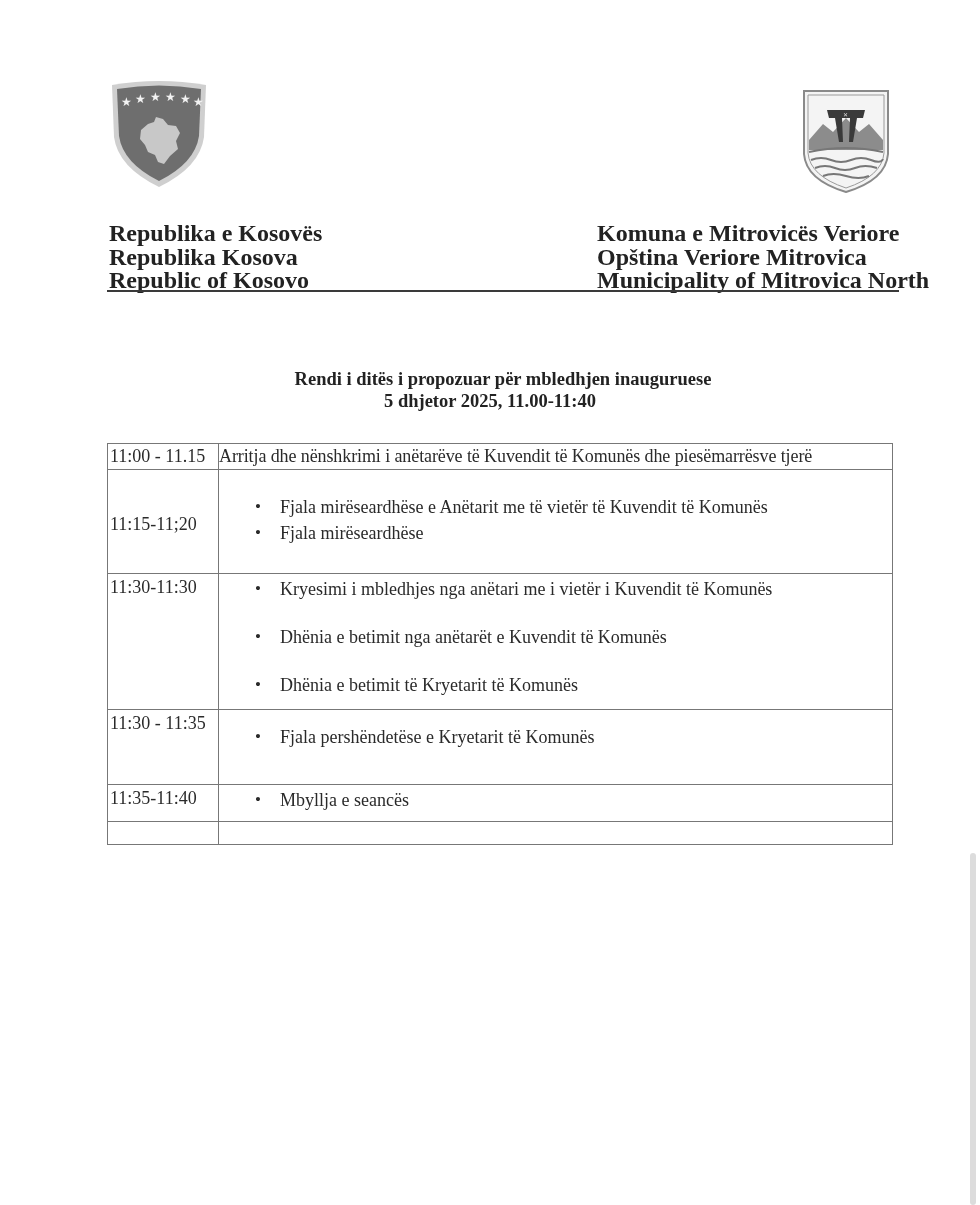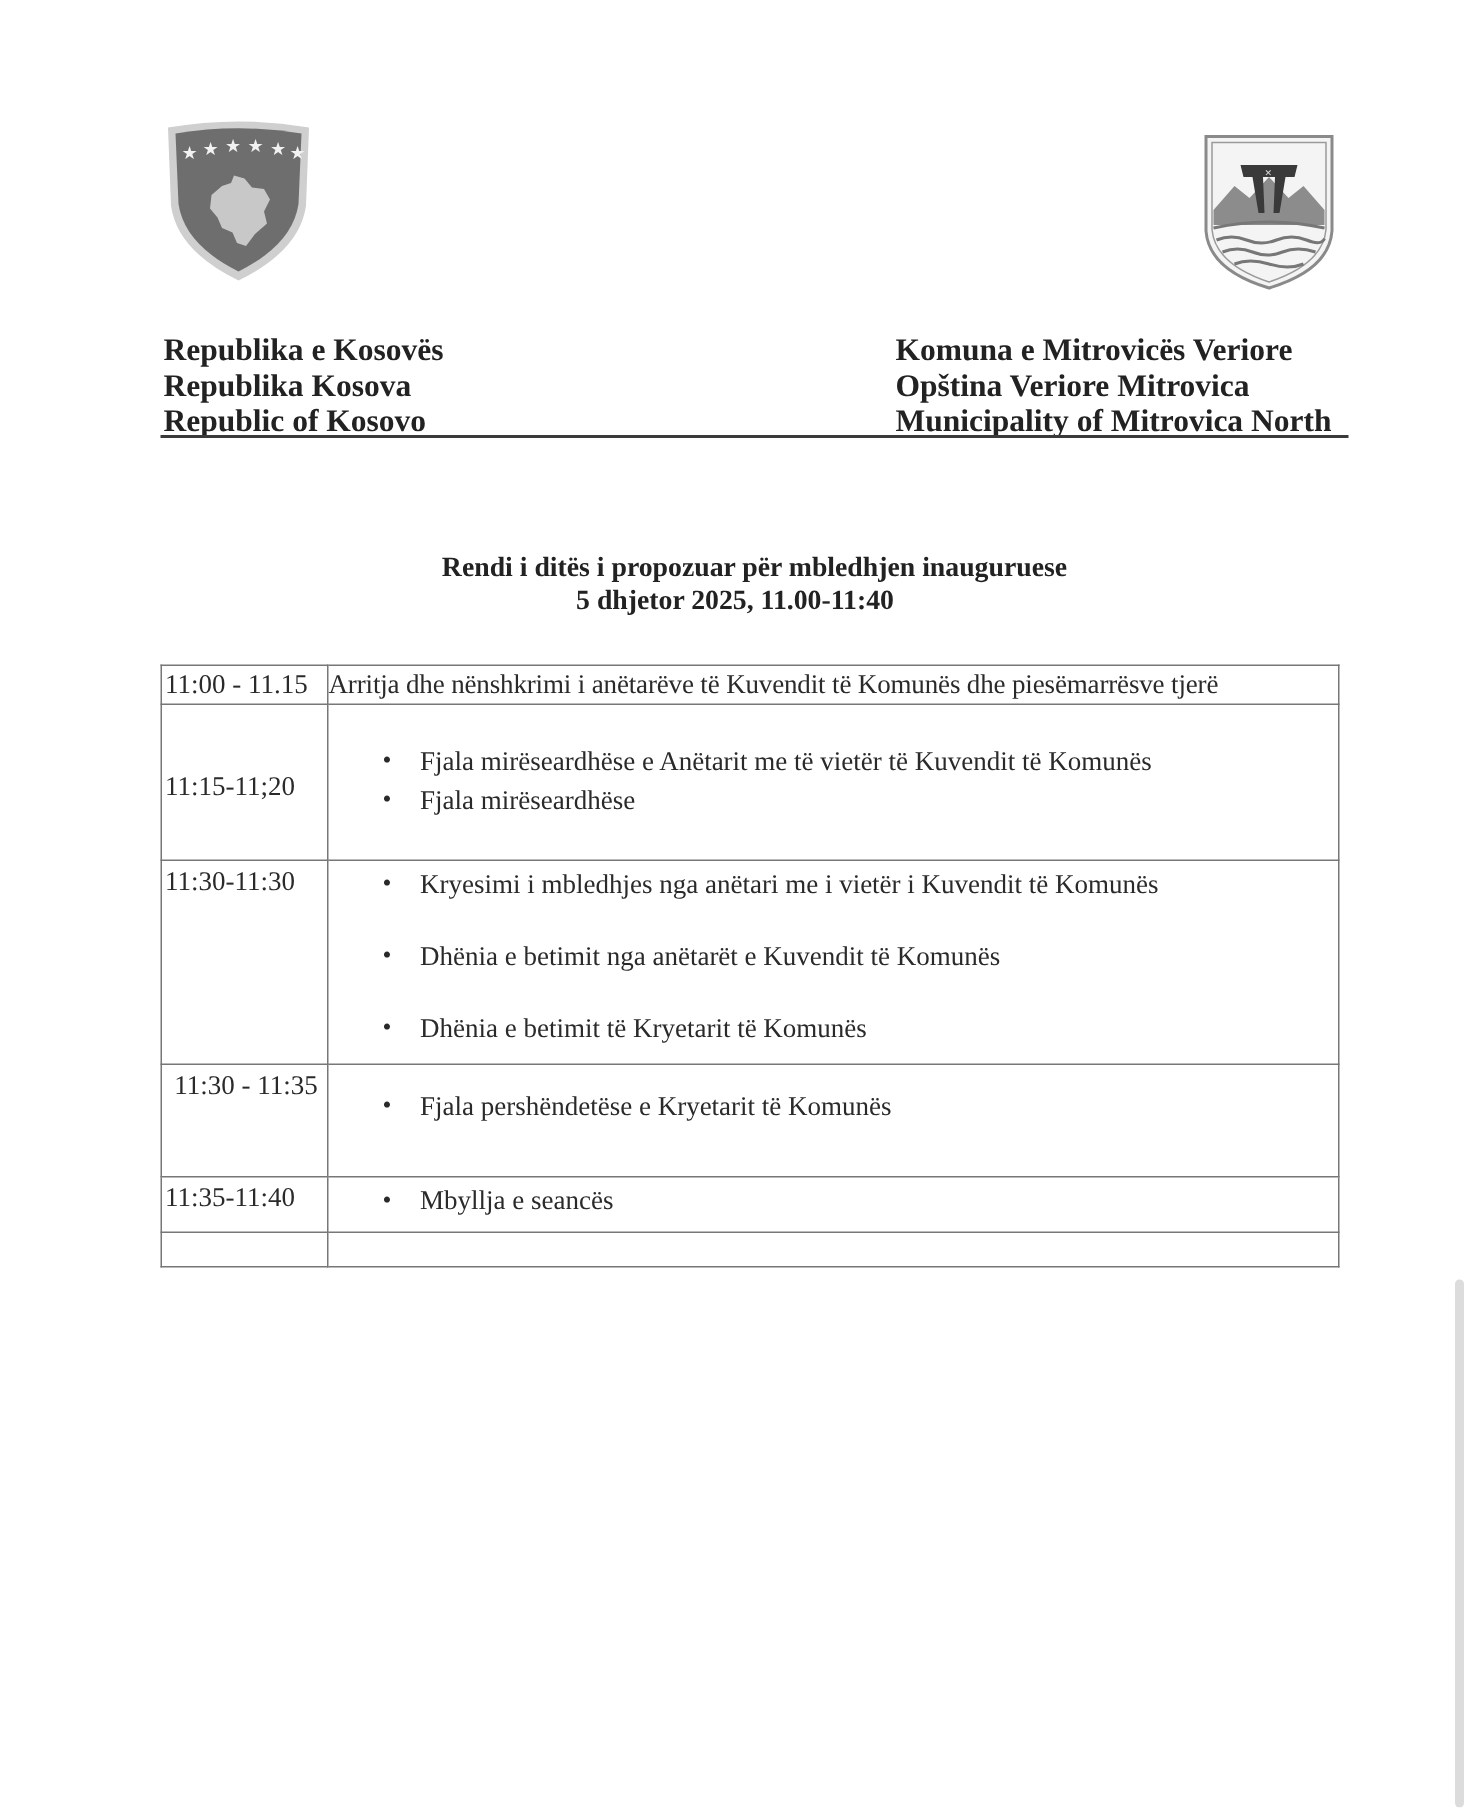--- a/index.html
+++ b/index.html
@@ -1,21 +1,21 @@
 <!DOCTYPE html>
 <html><head>
 <meta charset="utf-8">
 <style>
   html, body { margin:0; padding:0; }
   body { width:980px; height:1205px; background:#ffffff; position:relative; overflow:hidden;
          font-family:"Liberation Serif", "DejaVu Serif", serif; color:#2a2a2a; }
   .emblem { position:absolute; }
   #emblem-kosovo { left:108px; top:79px; width:102px; height:110px; }
   #emblem-mitrovica { left:801px; top:88px; width:90px; height:106px; }
-  .hdr { position:absolute; top:222px; font-weight:bold; font-size:21px; line-height:23.5px; color:#222; }
+  .hdr { position:absolute; top:222px; font-weight:bold; font-size:24px; line-height:23.5px; color:#222; }
   .hdr div { white-space:nowrap; }
   #hdr-left { left:109px; }
   #hdr-right { left:597px; }
   #hdr-rule { position:absolute; left:107px; top:290px; width:792px; height:2px; background:#3a3a3a; }
   #title-block { position:absolute; left:0; width:1000px; top:368px; text-align:center; font-weight:bold;
                  font-size:18.5px; line-height:22px; color:#222; }
   #title-block .t1 { display:block; margin-left:6px; }
   #title-block .t2 { display:block; margin-left:-20px; }
   table.agenda { position:absolute; left:107px; top:443px; width:786px; border-collapse:collapse;
                  font-size:18px; color:#2a2a2a; }
@@ -94,21 +94,21 @@
     <td class="time" style="padding-top:3px;">11:30-11:30</td>
     <td class="desc">
       <ul class="bullets" style="padding-top:3px;line-height:48px;margin-top:-12px;">
         <li>Kryesimi i mbledhjes nga anëtari me i vietër i Kuvendit të Komunës</li>
         <li>Dhënia e betimit nga anëtarët e Kuvendit të Komunës</li>
         <li>Dhënia e betimit të Kryetarit të Komunës</li>
       </ul>
     </td>
   </tr>
   <tr style="height:75px;">
-    <td class="time" style="padding-top:3px;text-align:center;">11:30 - 11:35</td>
+    <td class="time" style="padding-top:3px;">11:30 - 11:35</td>
     <td class="desc">
       <ul class="bullets" style="padding-top:3px;line-height:24px;margin-top:12px;">
         <li>Fjala pershëndetëse e Kryetarit të Komunës</li>
       </ul>
     </td>
   </tr>
   <tr style="height:37px;">
     <td class="time" style="padding-top:3px;">11:35-11:40</td>
     <td class="desc">
       <ul class="bullets" style="padding-top:3px;line-height:24px;">

